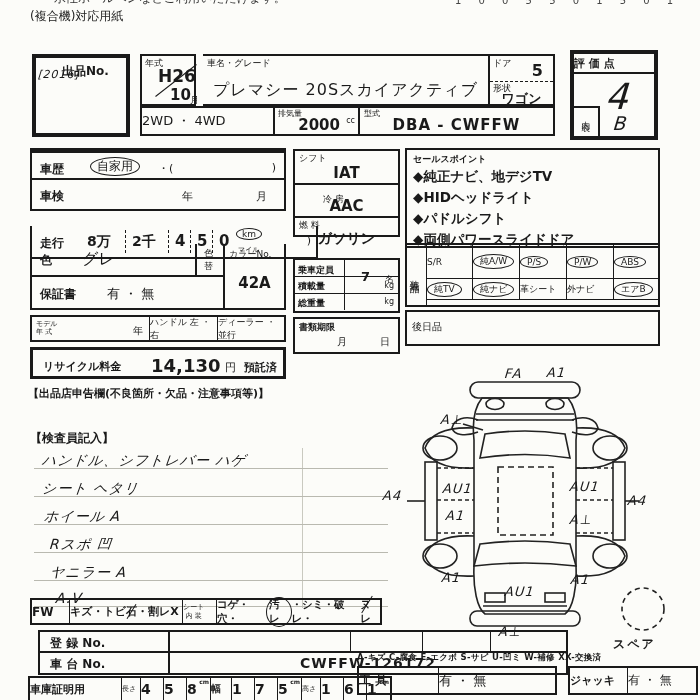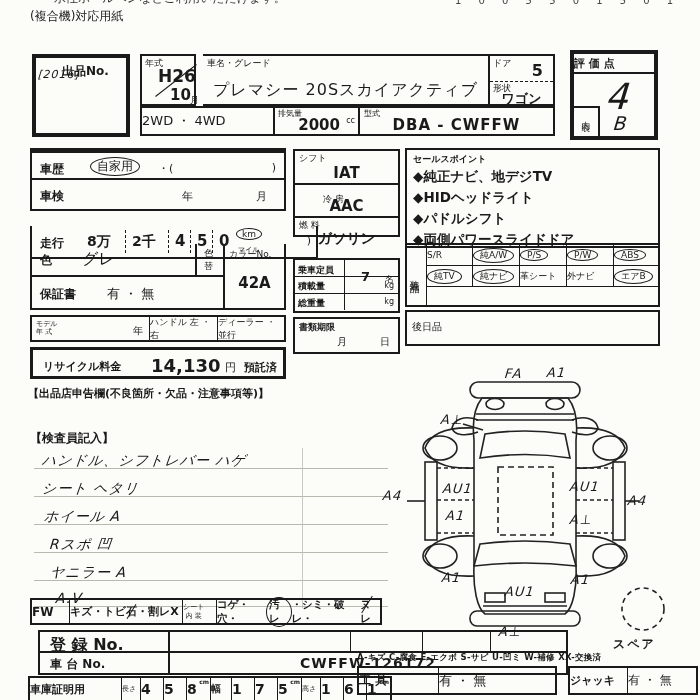--- a/index.html
+++ b/index.html
@@ -191,21 +191,21 @@
     <div style="font-size:13.5px;font-weight:bold;line-height:21px;">◆HIDヘッドライト</div>
     <div style="font-size:13.5px;font-weight:bold;line-height:21px;">◆パドルシフト</div>
     <div style="font-size:13.5px;font-weight:bold;line-height:21px;">◆両側パワースライドドア</div>
   </div>
 
   <div class="abs b2" style="left:405px;top:243px;width:255px;height:64px;display:flex;">
     <div class="ctr" style="width:20px;border-right:1.5px solid var(--ink);">
       <span class="vtext" style="font-size:10px;">装備品</span>
     </div>
     <div style="flex:1;display:flex;flex-direction:column;">
-      <div class="cellrow" style="height:21px;border-bottom:1.5px solid var(--ink);">
+      <div class="cellrow" style="height:34px;border-bottom:1.5px solid var(--ink);">
         <div class="ctr" style="width:46px;">
             <span style="font-size:9px;">S/R</span>
           </div>
         <div class="ctr" style="width:47px;">
             <span style="font-size:9px;" class="circ">純A/W</span>
           </div>
         <div class="ctr" style="width:47px;">
             <span style="font-size:9px;" class="circ">P/S</span>
           </div>
         <div class="ctr" style="width:47px;">
@@ -269,21 +269,21 @@
     <div class="ctr" style="flex:1;font-size:10.5px;font-weight:bold;">
       <span>コゲ・穴・</span>
         <span class="circ" style="padding:0 2px;border-radius:50%;">汚レ</span>
         <span>・シミ・破レ・</span>
         <span class="slashwrap"><span>ヌレ</span><i class="slash" style="top:6px;width:20px;"></i></span>
     </div>
   </div>
 
   <div class="abs b2" style="left:38px;top:630px;width:530px;height:45px;">
     <div style="height:21px;border-bottom:2px solid var(--ink);position:relative;">
-      <div class="abs" style="left:0;top:0;bottom:0;width:130px;border-right:2px solid var(--ink);font-size:16px;font-weight:bold;padding:3px 0 0 10px;">登 録 No.</div>
+      <div class="abs" style="left:0;top:0;bottom:0;width:130px;border-right:2px solid var(--ink);font-size:12px;font-weight:bold;padding:3px 0 0 10px;">登 録 No.</div>
       <div class="abs" style="left:310px;top:0;bottom:0;border-left:1.5px solid var(--ink);"></div>
       <div class="abs" style="left:382px;top:0;bottom:0;border-left:1.5px solid var(--ink);"></div>
       <div class="abs" style="left:450px;top:0;bottom:0;border-left:1.5px solid var(--ink);"></div>
     </div>
     <div style="height:20px;position:relative;">
       <div class="abs" style="left:0;top:0;bottom:0;width:130px;border-right:2px solid var(--ink);font-size:12px;font-weight:bold;padding:3px 0 0 10px;">車 台 No.</div>
       <div class="abs" style="left:130px;right:0;top:2px;text-align:center;font-size:14px;font-weight:bold;letter-spacing:1px;">CWFFW-126172</div>
     </div>
   </div>
 

